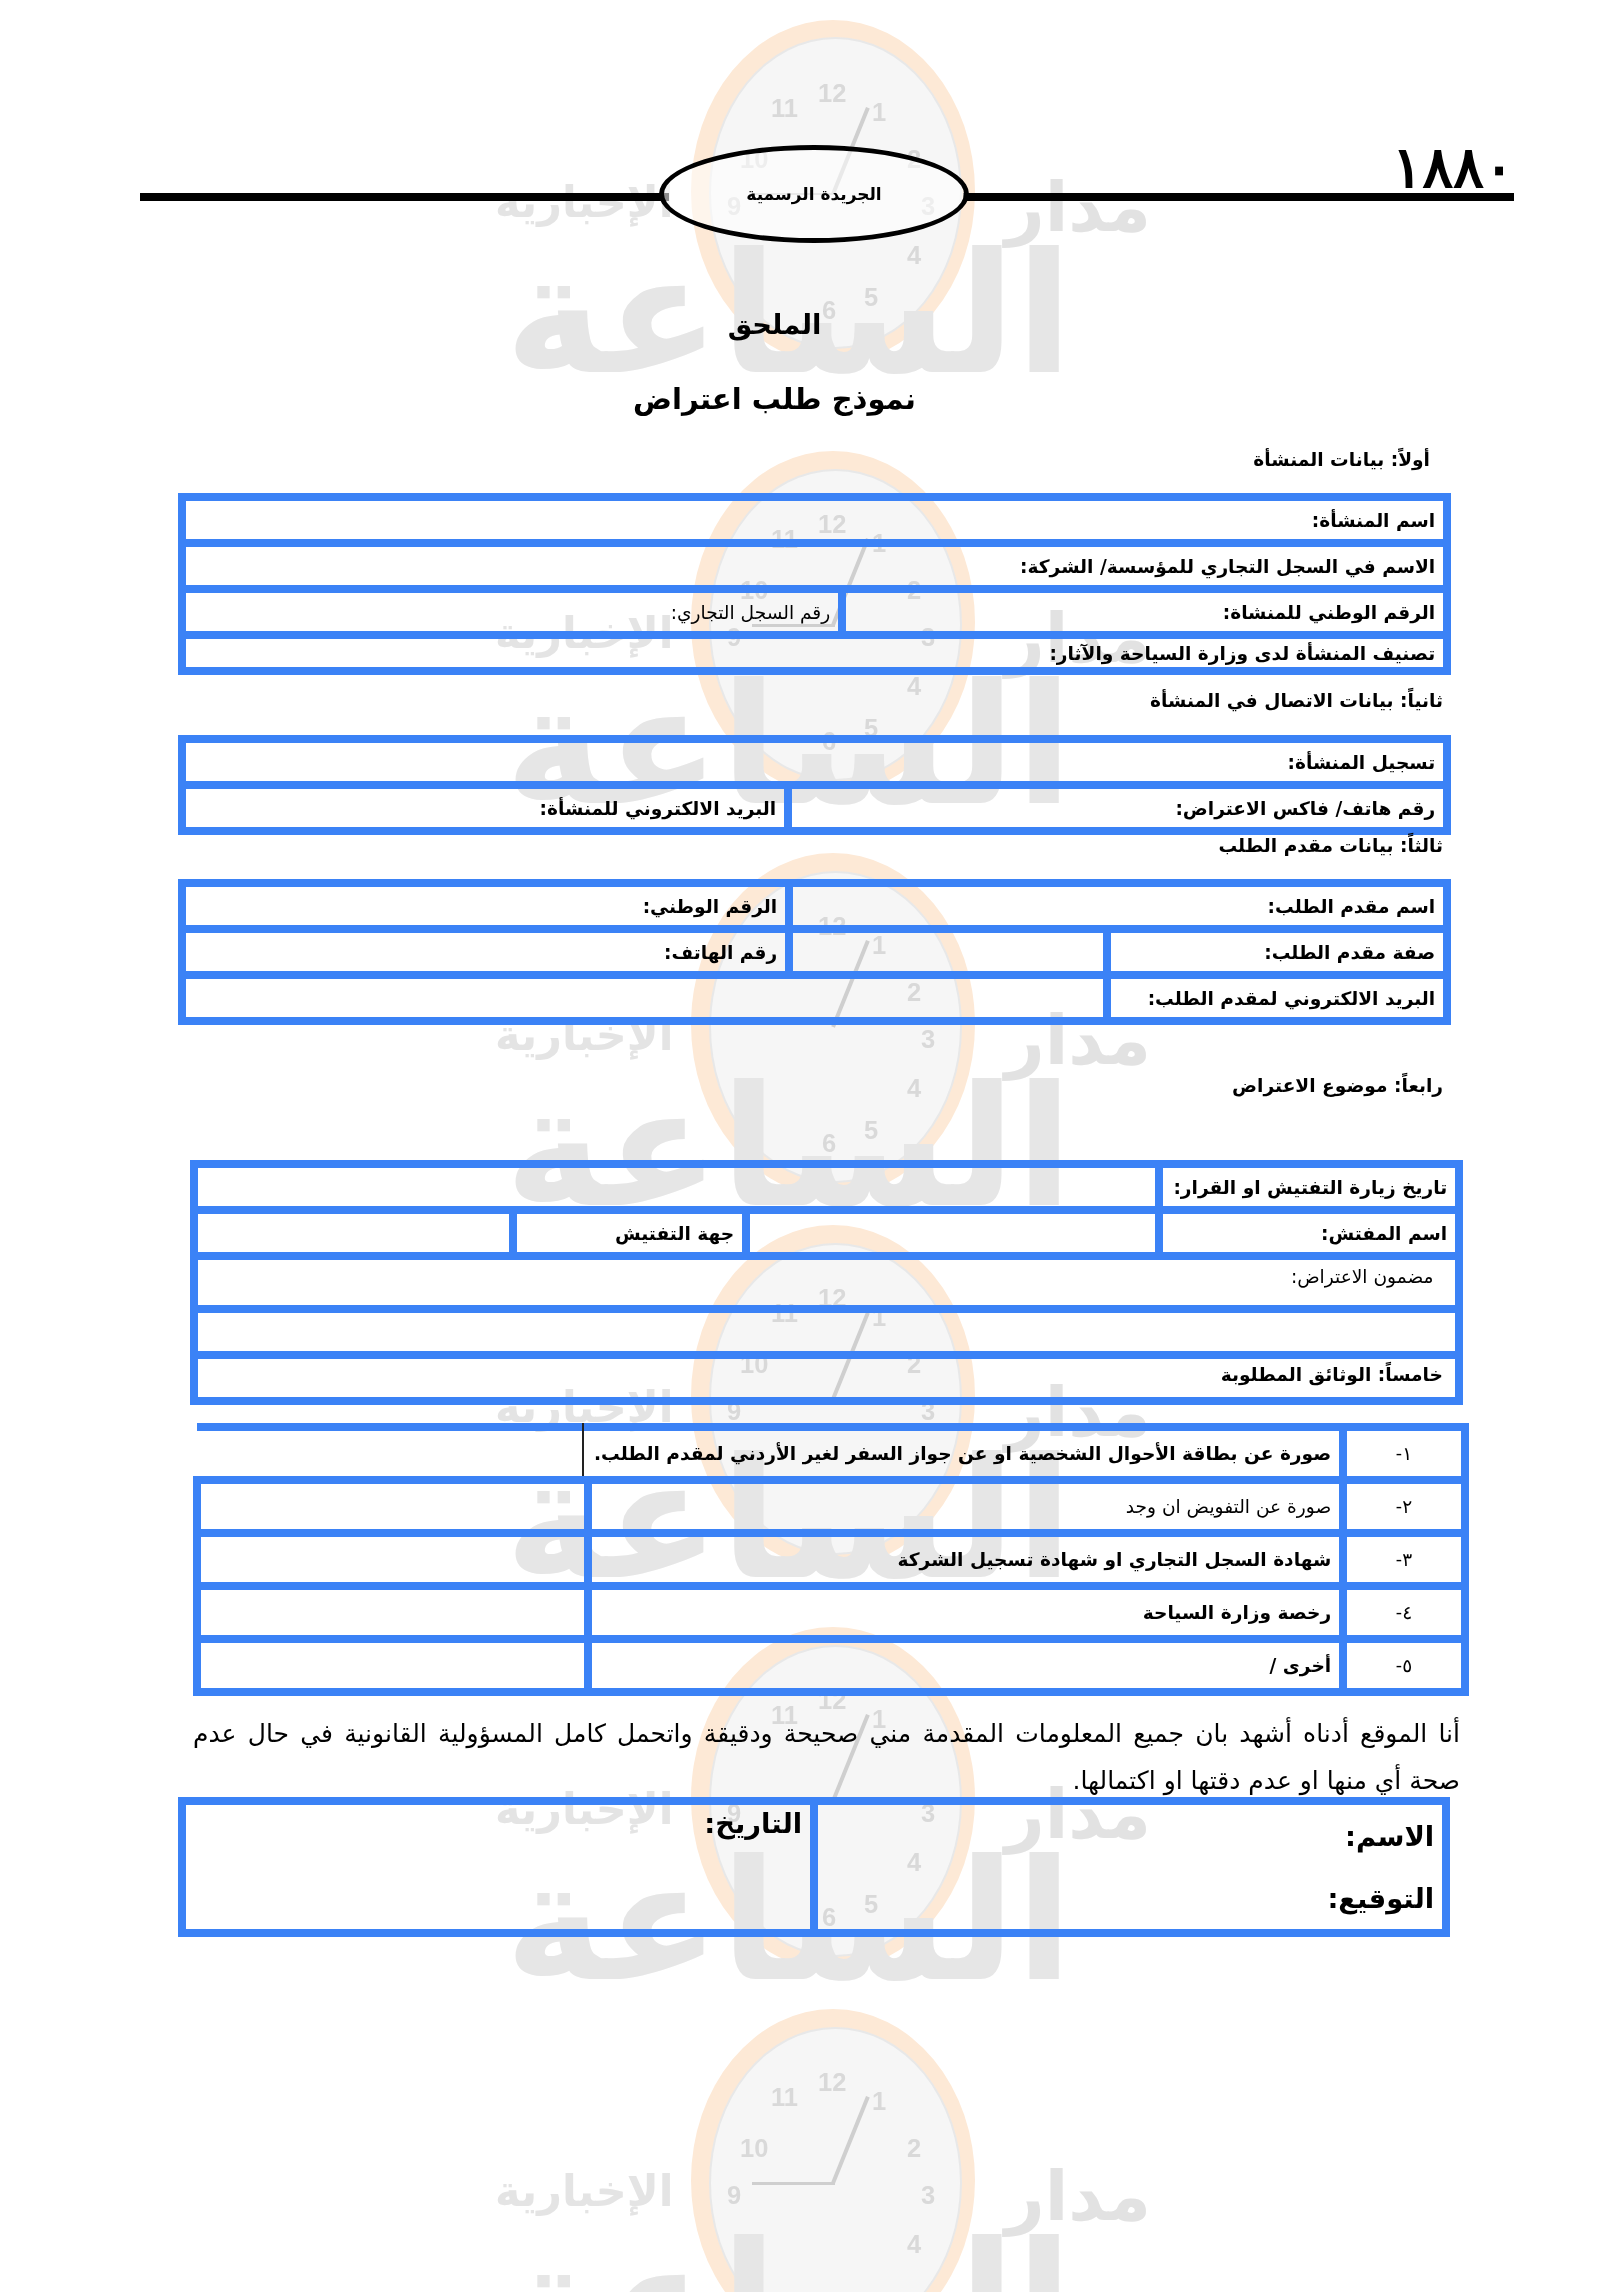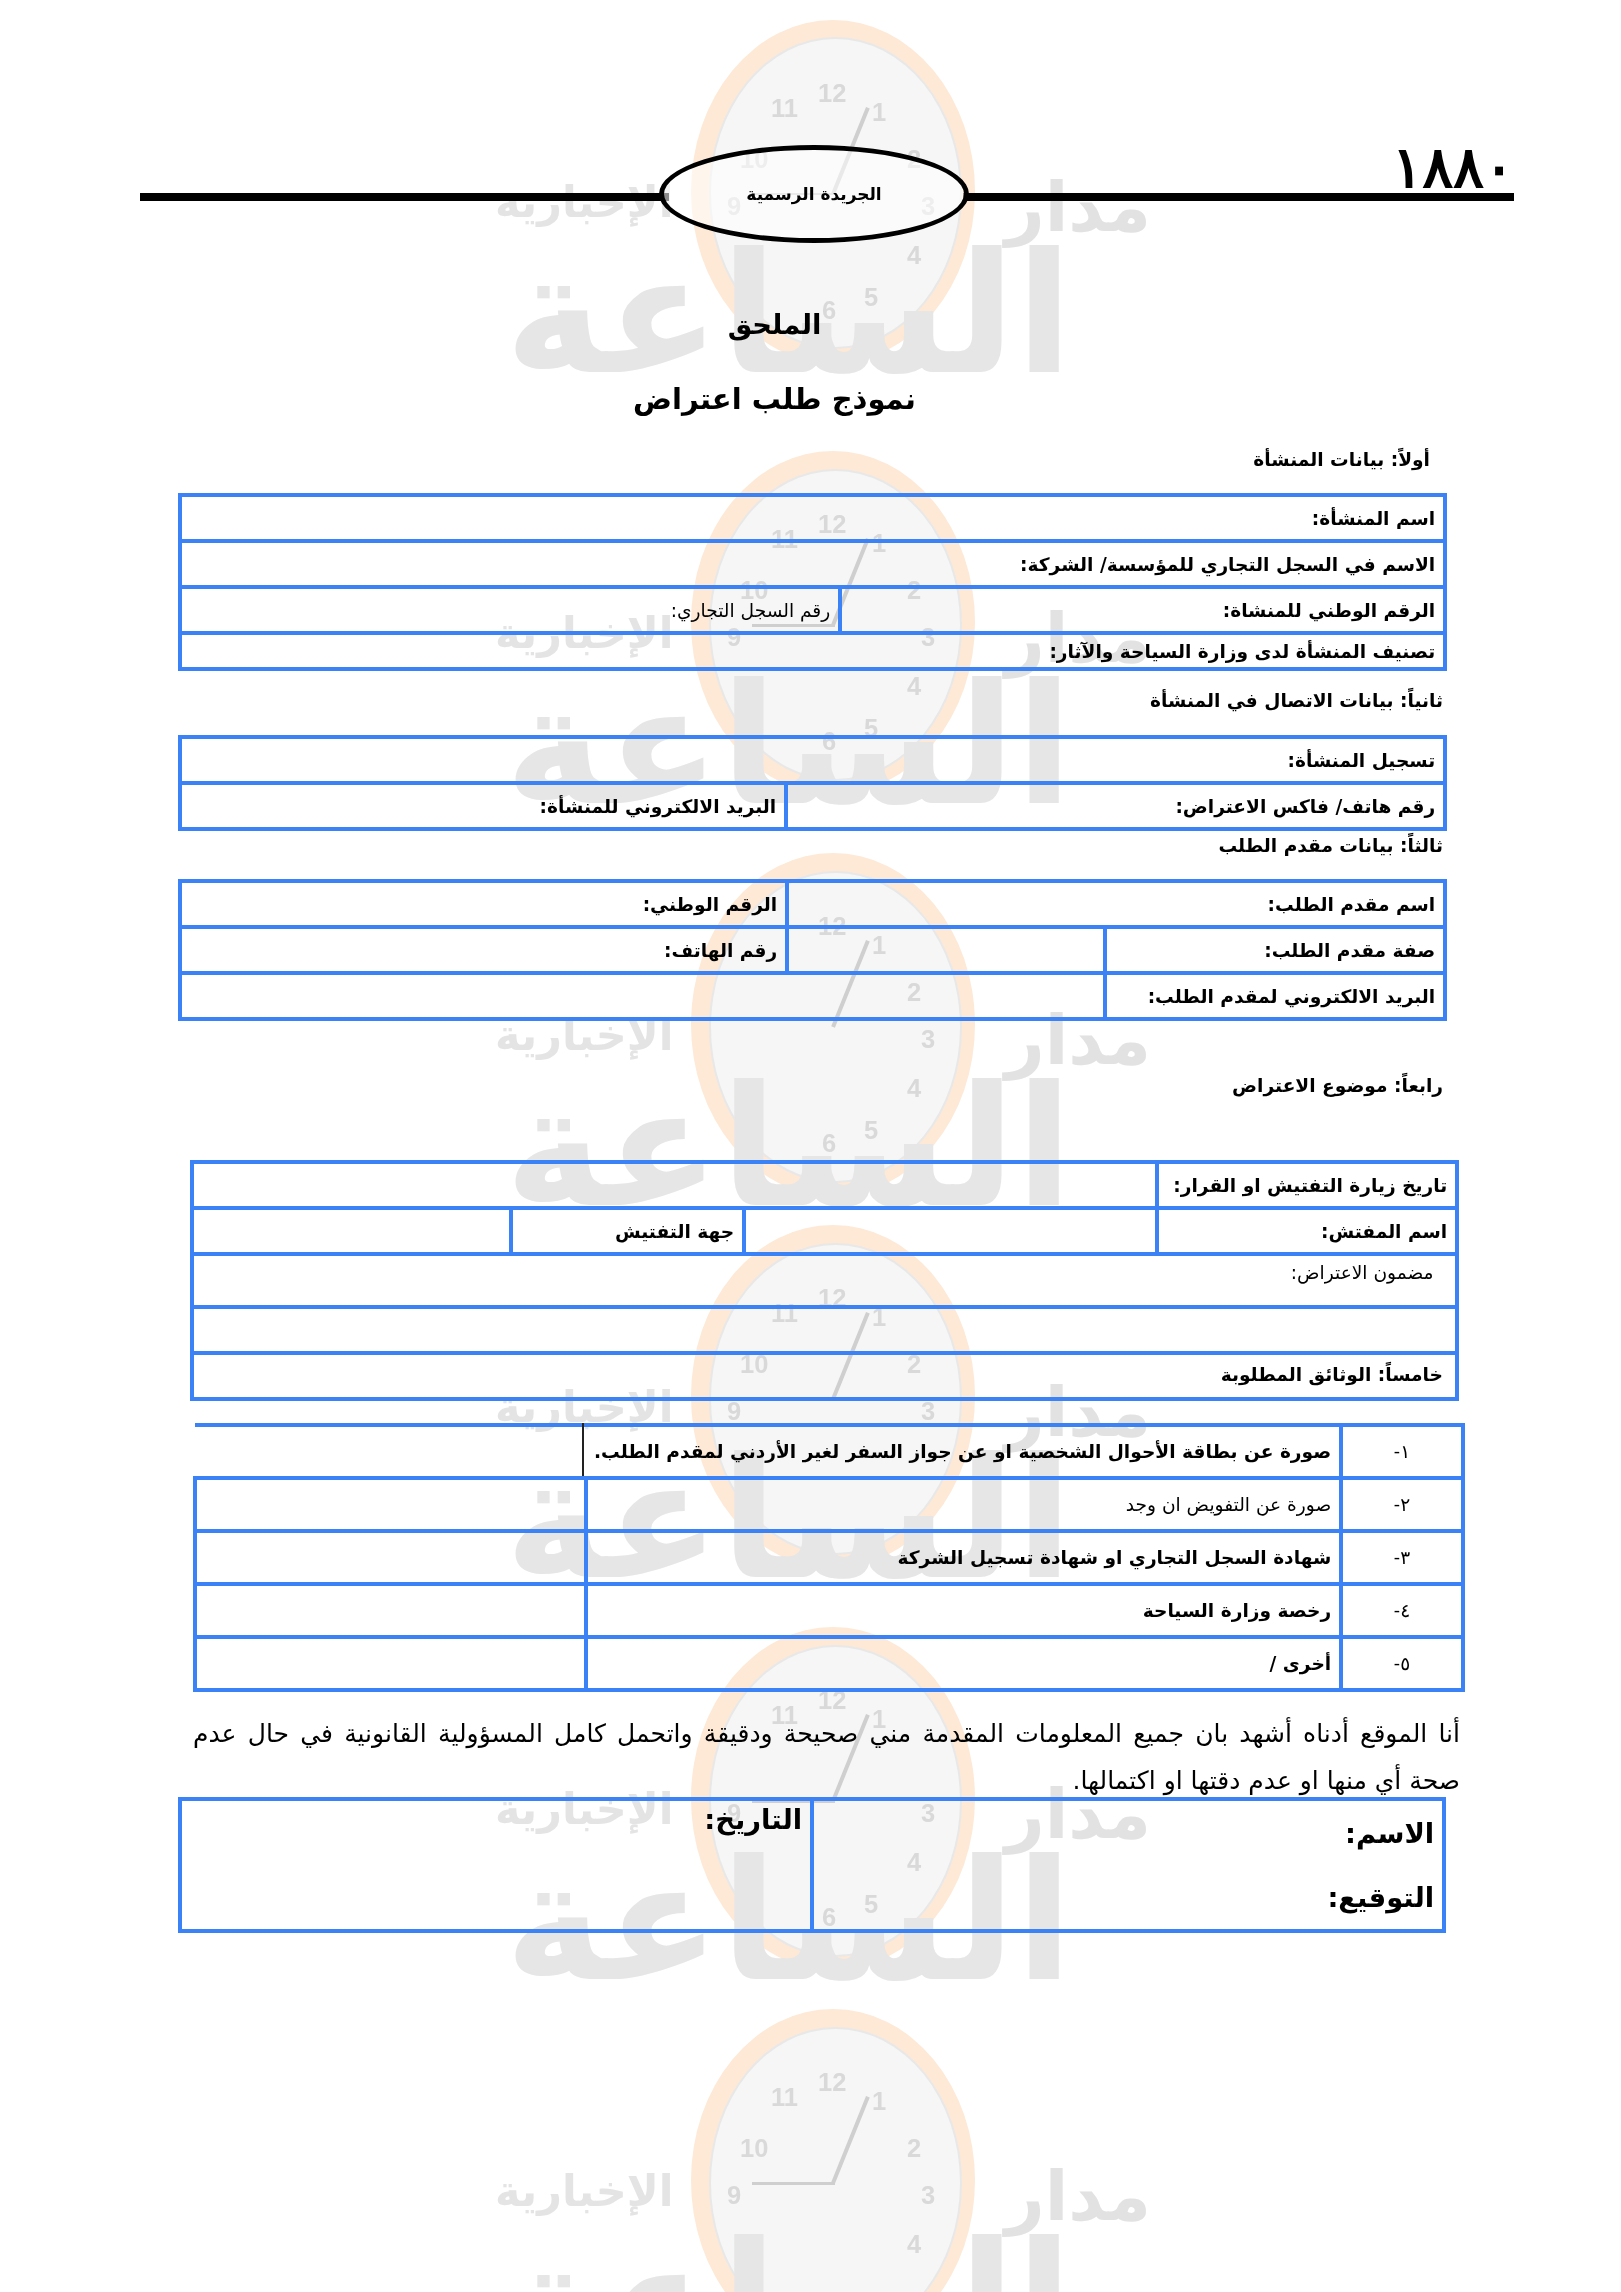--- a/index.html
+++ b/index.html
@@ -45,21 +45,21 @@
 
   .section-h {
     position: absolute; right: 178px; font-size: 18.6px; font-weight: bold; direction: rtl; white-space: nowrap;
   }
 
   table.form {
     position: absolute; border-collapse: collapse; direction: rtl; table-layout: fixed;
     font-size: 18.6px; font-weight: bold;
   }
   table.form td {
-    border: 4px solid #3b82f6; padding: 0 7.8px; vertical-align: middle; white-space: nowrap;
+    border: 8px solid #3b82f6; padding: 0 7.8px; vertical-align: middle; white-space: nowrap;
     overflow: visible; background: transparent;
   }
   td .lbl { display: inline-block; }
   .normal { font-weight: normal; }
   .num-cell { text-align: center; font-weight: normal; font-family: "DejaVu Serif", serif; }
 
   .declaration {
     position: absolute; left: 193px; width: 1267px; top: 1710px; font-size: 25px; direction: rtl;
     line-height: 47px; text-align: justify;
   }

